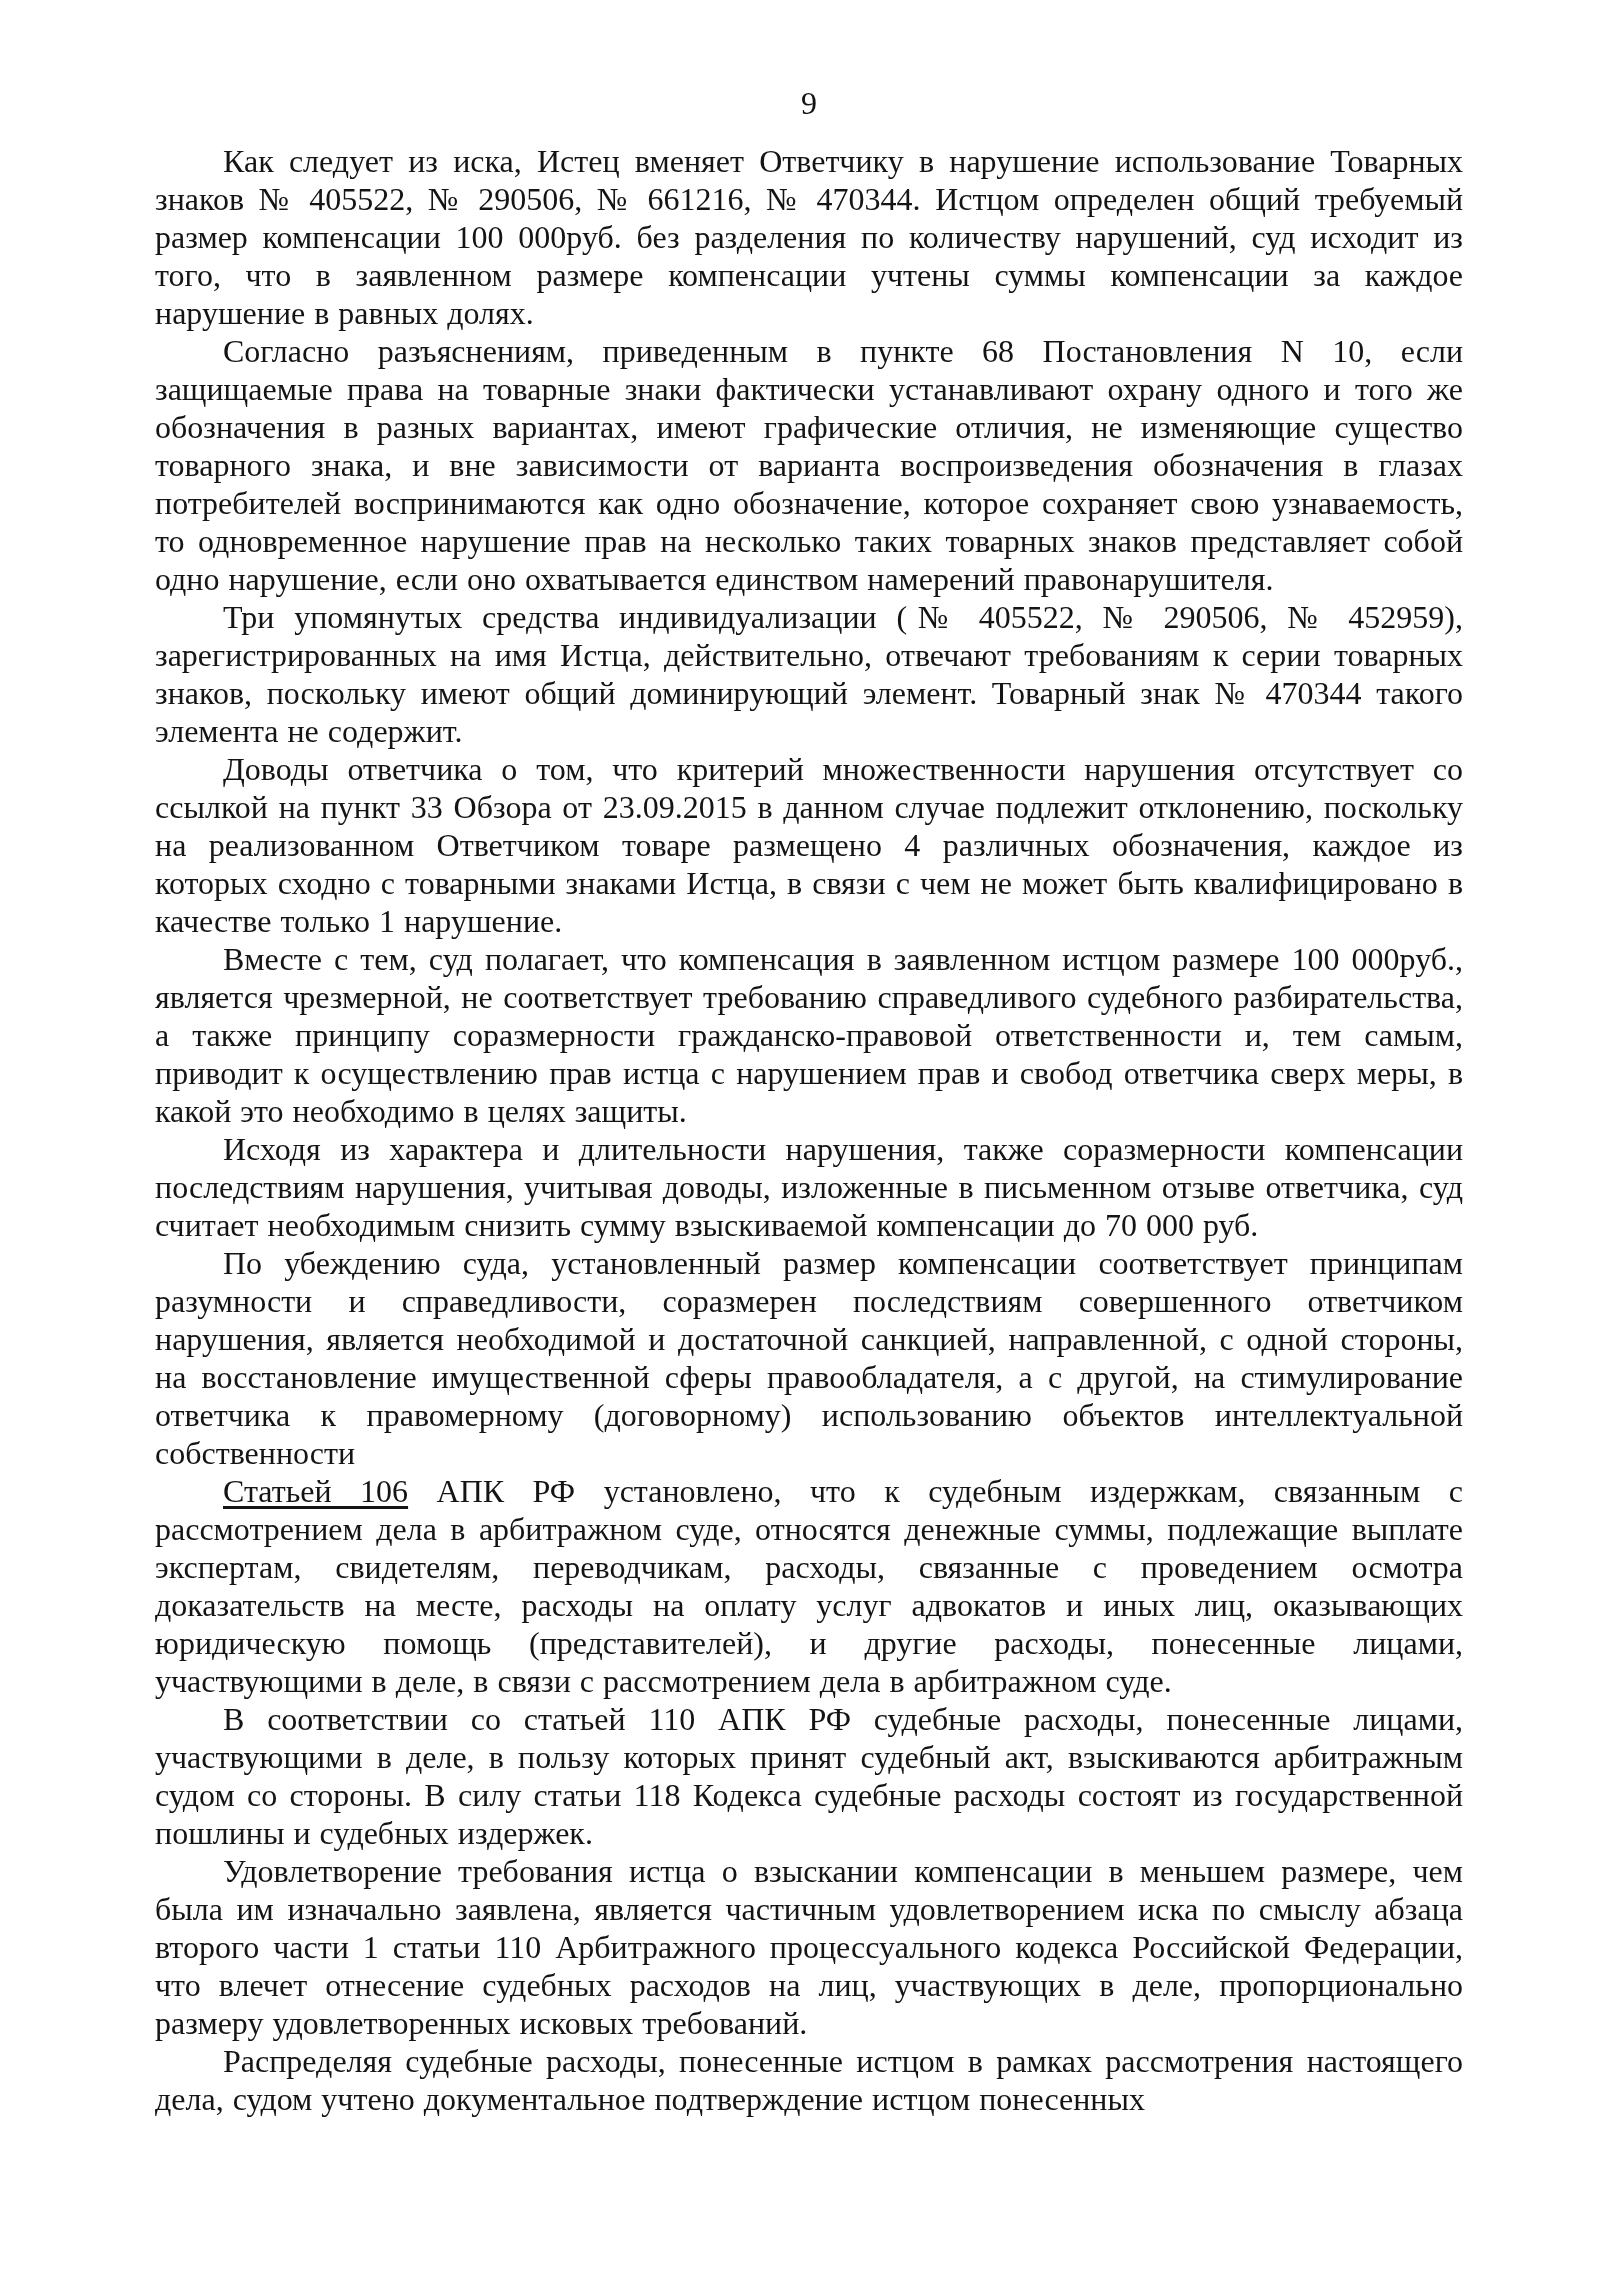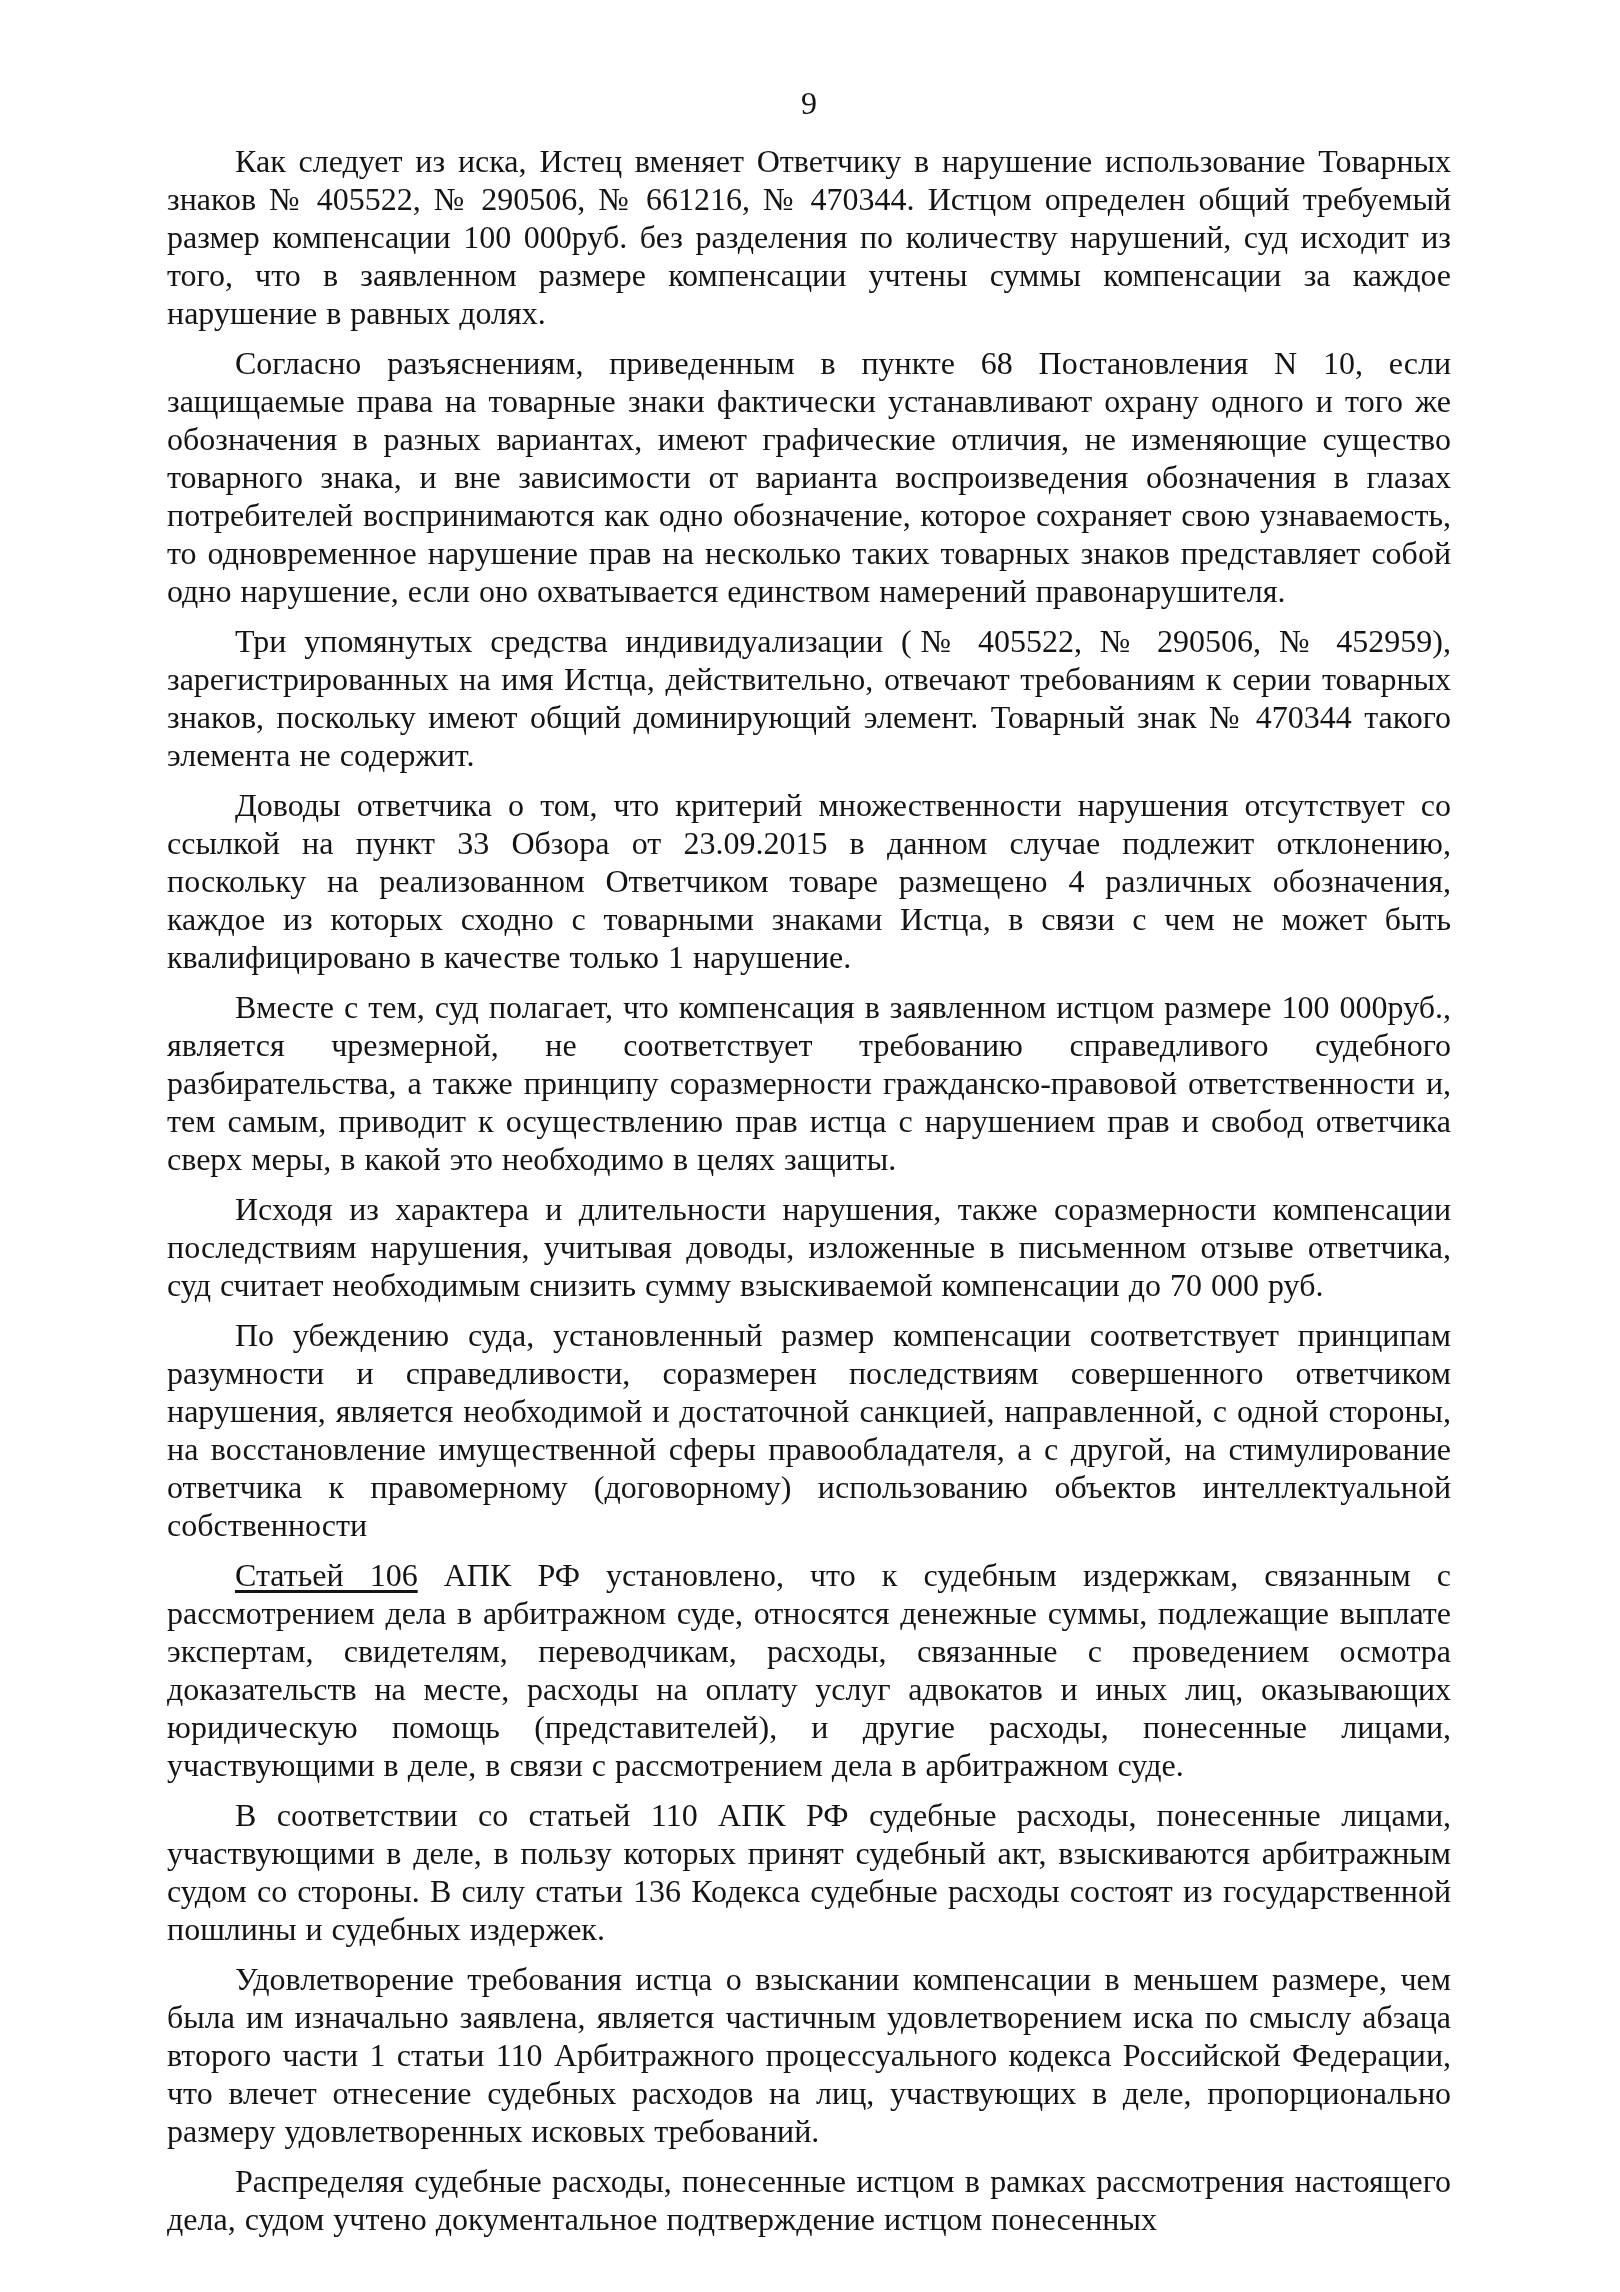--- a/index.html
+++ b/index.html
@@ -23,21 +23,21 @@
     top: 84px;
     width: 1308px;
   }
   .page-number {
     text-align: center;
     font-size: 32px;
     line-height: 38px;
     margin: 0 0 19.6px 0;
   }
   p.para {
-    margin: 12px;
+    margin: 0;
     font-size: 32px;
     line-height: 38px;
     text-align: justify;
     text-indent: 68px;
     word-spacing: 1px;
   }
   .u {
     text-decoration: underline;
     text-underline-offset: 3.9px;
   }
@@ -52,18 +52,18 @@
     <p class="para">Как следует из иска, Истец вменяет Ответчику в нарушение использование Товарных знаков № 405522, № 290506, № 661216, № 470344. Истцом определен общий требуемый размер компенсации 100 000руб. без разделения по количеству нарушений, суд исходит из того, что в заявленном размере компенсации учтены суммы компенсации за каждое нарушение в равных долях.</p>
     <p class="para">Согласно разъяснениям, приведенным в пункте 68 Постановления N 10, если защищаемые права на товарные знаки фактически устанавливают охрану одного и того же обозначения в разных вариантах, имеют графические отличия, не изменяющие существо товарного знака, и вне зависимости от варианта воспроизведения обозначения в глазах потребителей воспринимаются как одно обозначение, которое сохраняет свою узнаваемость, то одновременное нарушение прав на несколько таких товарных знаков представляет собой одно нарушение, если оно охватывается единством намерений правонарушителя.</p>
     <p class="para">Три упомянутых средства индивидуализации (№ 405522, № 290506, № 452959), зарегистрированных на имя Истца, действительно, отвечают требованиям к серии товарных знаков, поскольку имеют общий доминирующий элемент. Товарный знак № 470344 такого элемента не содержит.</p>
     <p class="para">Доводы ответчика о том, что критерий множественности нарушения отсутствует со ссылкой на пункт 33 Обзора от 23.09.2015 в данном случае подлежит отклонению, поскольку на реализованном Ответчиком товаре размещено 4 различных обозначения, каждое из которых сходно с товарными знаками Истца, в связи с чем не может быть квалифицировано в качестве только 1 нарушение.</p>
     <p class="para">Вместе с тем, суд полагает, что компенсация в заявленном истцом размере 100 000руб., является чрезмерной, не соответствует требованию справедливого судебного разбирательства, а также принципу соразмерности гражданско-правовой ответственности и, тем самым, приводит к осуществлению прав истца с нарушением прав и свобод ответчика сверх меры, в какой это необходимо в целях защиты.</p>
     <p class="para">Исходя из характера и длительности нарушения, также соразмерности компенсации последствиям нарушения, учитывая доводы, изложенные в письменном отзыве ответчика, суд считает необходимым снизить сумму взыскиваемой компенсации до 70 000 руб.</p>
     <p class="para">По убеждению суда, установленный размер компенсации соответствует принципам разумности и справедливости, соразмерен последствиям совершенного ответчиком нарушения, является необходимой и достаточной санкцией, направленной, с одной стороны, на восстановление имущественной сферы правообладателя, а с другой, на стимулирование ответчика к правомерному (договорному) использованию объектов интеллектуальной собственности</p>
 
     <p class="para"><span class="u">Статьей 106</span><span> АПК РФ установлено, что к судебным издержкам, связанным с рассмотрением дела в арбитражном суде, относятся денежные суммы, подлежащие выплате экспертам, свидетелям, переводчикам, расходы, связанные с проведением осмотра доказательств на месте, расходы на оплату услуг адвокатов и иных лиц, оказывающих юридическую помощь (представителей), и другие расходы, понесенные лицами, участвующими в деле, в связи с рассмотрением дела в арбитражном суде.</span></p>
 
-    <p class="para">В соответствии со статьей 110 АПК РФ судебные расходы, понесенные лицами, участвующими в деле, в пользу которых принят судебный акт, взыскиваются арбитражным судом со стороны. В силу статьи 136 Кодекса судебные расходы состоят из государственной пошлины и судебных издержек.</p>
+    <p class="para">В соответствии со статьей 110 АПК РФ судебные расходы, понесенные лицами, участвующими в деле, в пользу которых принят судебный акт, взыскиваются арбитражным судом со стороны. В силу статьи 118 Кодекса судебные расходы состоят из государственной пошлины и судебных издержек.</p>
     <p class="para">Удовлетворение требования истца о взыскании компенсации в меньшем размере, чем была им изначально заявлена, является частичным удовлетворением иска по смыслу абзаца второго части 1 статьи 110 Арбитражного процессуального кодекса Российской Федерации, что влечет отнесение судебных расходов на лиц, участвующих в деле, пропорционально размеру удовлетворенных исковых требований.</p>
     <p class="para">Распределяя судебные расходы, понесенные истцом в рамках рассмотрения настоящего дела, судом учтено документальное подтверждение истцом понесенных</p>
   </div>
 </div>
 
 
 </body></html>

